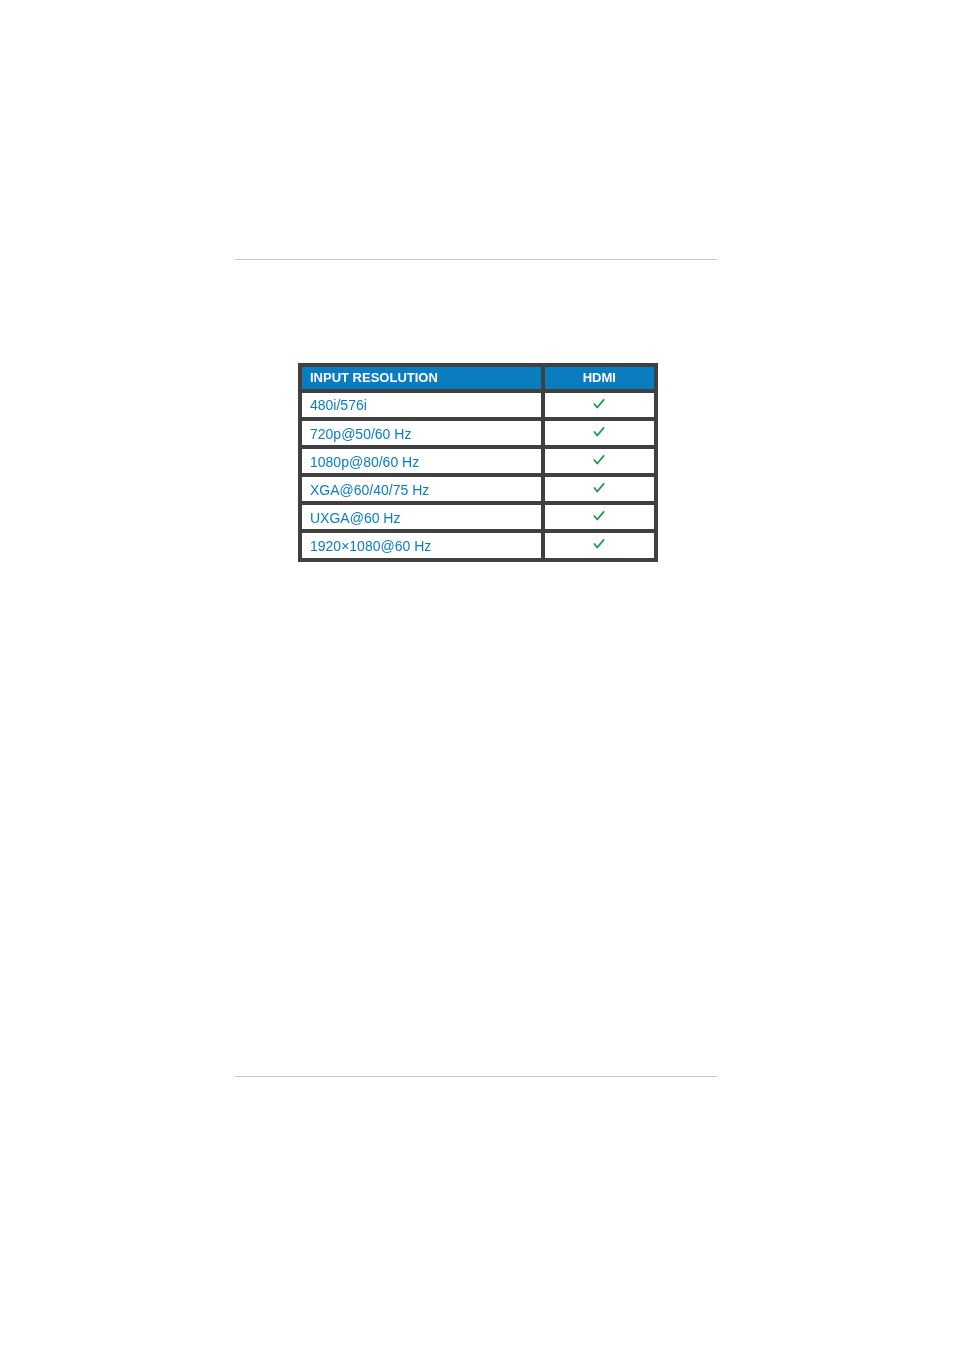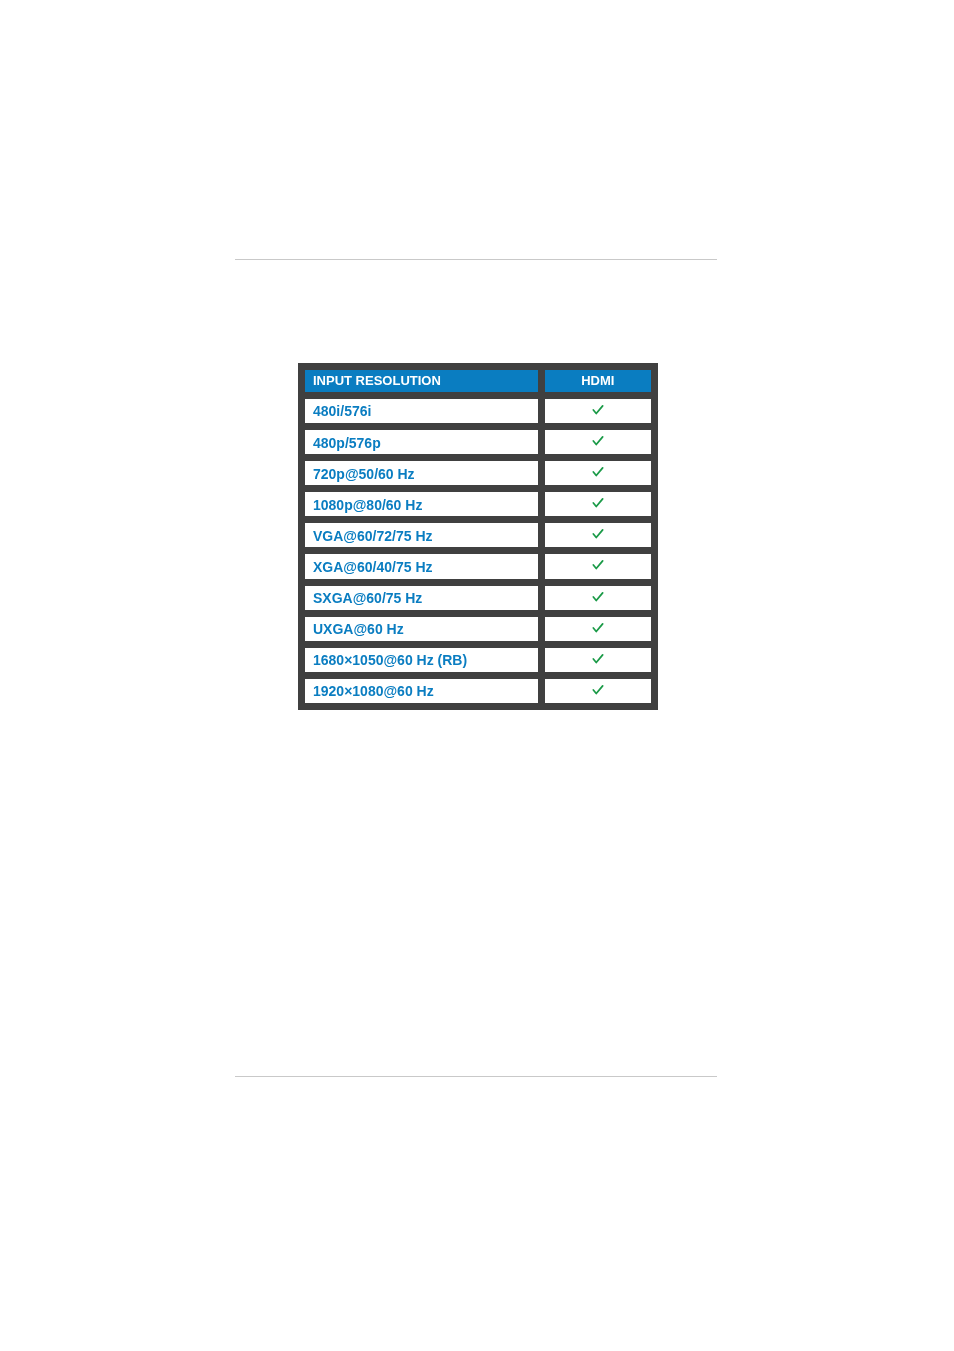--- a/index.html
+++ b/index.html
@@ -27,39 +27,39 @@
   .table {
     position: absolute;
     top: 363px;
     left: 298px;
     width: 360px;
     border: 1px solid #0a7dc1;
     border-collapse: collapse;
     font-size: 14px;
   }
   .table th, .table td {
-    border: 7px solid #404040;
+    border: 4px solid #404040;
     padding: 4px 8px 3px 8px;
     line-height: 1.15;
     vertical-align: middle;
   }
   .table thead th {
     background: #0a7dc1;
     color: #ffffff;
     font-weight: bold;
     text-align: left;
     font-size: 13px;
   }
   .table thead th.col-hdmi {
     text-align: center;
     margin-top: 6px;
   }
   .table tbody td.res {
     color: #0a7dc1;
-    font-weight: bold;
+    font-weight: normal;
     width: 228px;
   }
   .table tbody td.chk {
     text-align: center;
     width: 96px;
   }
   .check-icon {
     display: inline-block;
     width: 14px;
     height: 14px;
@@ -82,63 +82,39 @@
       </tr>
     </thead>
     <tbody>
         <tr>
           <td class="res">480i/576i</td>
           <td class="chk"><span class="check-icon"><svg viewBox="0 0 24 24" width="14" height="14">
                 <path d="M4 12 L9 18 L20 5" fill="none" stroke="#1a9a47" stroke-width="3" stroke-linecap="round" stroke-linejoin="round"></path>
               </svg></span></td>
         </tr>
         <tr>
-          <td class="res">480p/576p</td>
-          <td class="chk"><span class="check-icon"><svg viewBox="0 0 24 24" width="14" height="14">
-                <path d="M4 12 L9 18 L20 5" fill="none" stroke="#1a9a47" stroke-width="3" stroke-linecap="round" stroke-linejoin="round"></path>
-              </svg></span></td>
-        </tr>
-        <tr>
           <td class="res">720p@50/60 Hz</td>
           <td class="chk"><span class="check-icon"><svg viewBox="0 0 24 24" width="14" height="14">
                 <path d="M4 12 L9 18 L20 5" fill="none" stroke="#1a9a47" stroke-width="3" stroke-linecap="round" stroke-linejoin="round"></path>
               </svg></span></td>
         </tr>
         <tr>
           <td class="res">1080p@80/60 Hz</td>
           <td class="chk"><span class="check-icon"><svg viewBox="0 0 24 24" width="14" height="14">
                 <path d="M4 12 L9 18 L20 5" fill="none" stroke="#1a9a47" stroke-width="3" stroke-linecap="round" stroke-linejoin="round"></path>
               </svg></span></td>
         </tr>
         <tr>
-          <td class="res">VGA@60/72/75 Hz</td>
-          <td class="chk"><span class="check-icon"><svg viewBox="0 0 24 24" width="14" height="14">
-                <path d="M4 12 L9 18 L20 5" fill="none" stroke="#1a9a47" stroke-width="3" stroke-linecap="round" stroke-linejoin="round"></path>
-              </svg></span></td>
-        </tr>
-        <tr>
           <td class="res">XGA@60/40/75 Hz</td>
           <td class="chk"><span class="check-icon"><svg viewBox="0 0 24 24" width="14" height="14">
                 <path d="M4 12 L9 18 L20 5" fill="none" stroke="#1a9a47" stroke-width="3" stroke-linecap="round" stroke-linejoin="round"></path>
               </svg></span></td>
         </tr>
         <tr>
-          <td class="res">SXGA@60/75 Hz</td>
-          <td class="chk"><span class="check-icon"><svg viewBox="0 0 24 24" width="14" height="14">
-                <path d="M4 12 L9 18 L20 5" fill="none" stroke="#1a9a47" stroke-width="3" stroke-linecap="round" stroke-linejoin="round"></path>
-              </svg></span></td>
-        </tr>
-        <tr>
           <td class="res">UXGA@60 Hz</td>
-          <td class="chk"><span class="check-icon"><svg viewBox="0 0 24 24" width="14" height="14">
-                <path d="M4 12 L9 18 L20 5" fill="none" stroke="#1a9a47" stroke-width="3" stroke-linecap="round" stroke-linejoin="round"></path>
-              </svg></span></td>
-        </tr>
-        <tr>
-          <td class="res">1680×1050@60 Hz (RB)</td>
           <td class="chk"><span class="check-icon"><svg viewBox="0 0 24 24" width="14" height="14">
                 <path d="M4 12 L9 18 L20 5" fill="none" stroke="#1a9a47" stroke-width="3" stroke-linecap="round" stroke-linejoin="round"></path>
               </svg></span></td>
         </tr>
         <tr>
           <td class="res">1920×1080@60 Hz</td>
           <td class="chk"><span class="check-icon"><svg viewBox="0 0 24 24" width="14" height="14">
                 <path d="M4 12 L9 18 L20 5" fill="none" stroke="#1a9a47" stroke-width="3" stroke-linecap="round" stroke-linejoin="round"></path>
               </svg></span></td>
         </tr>

